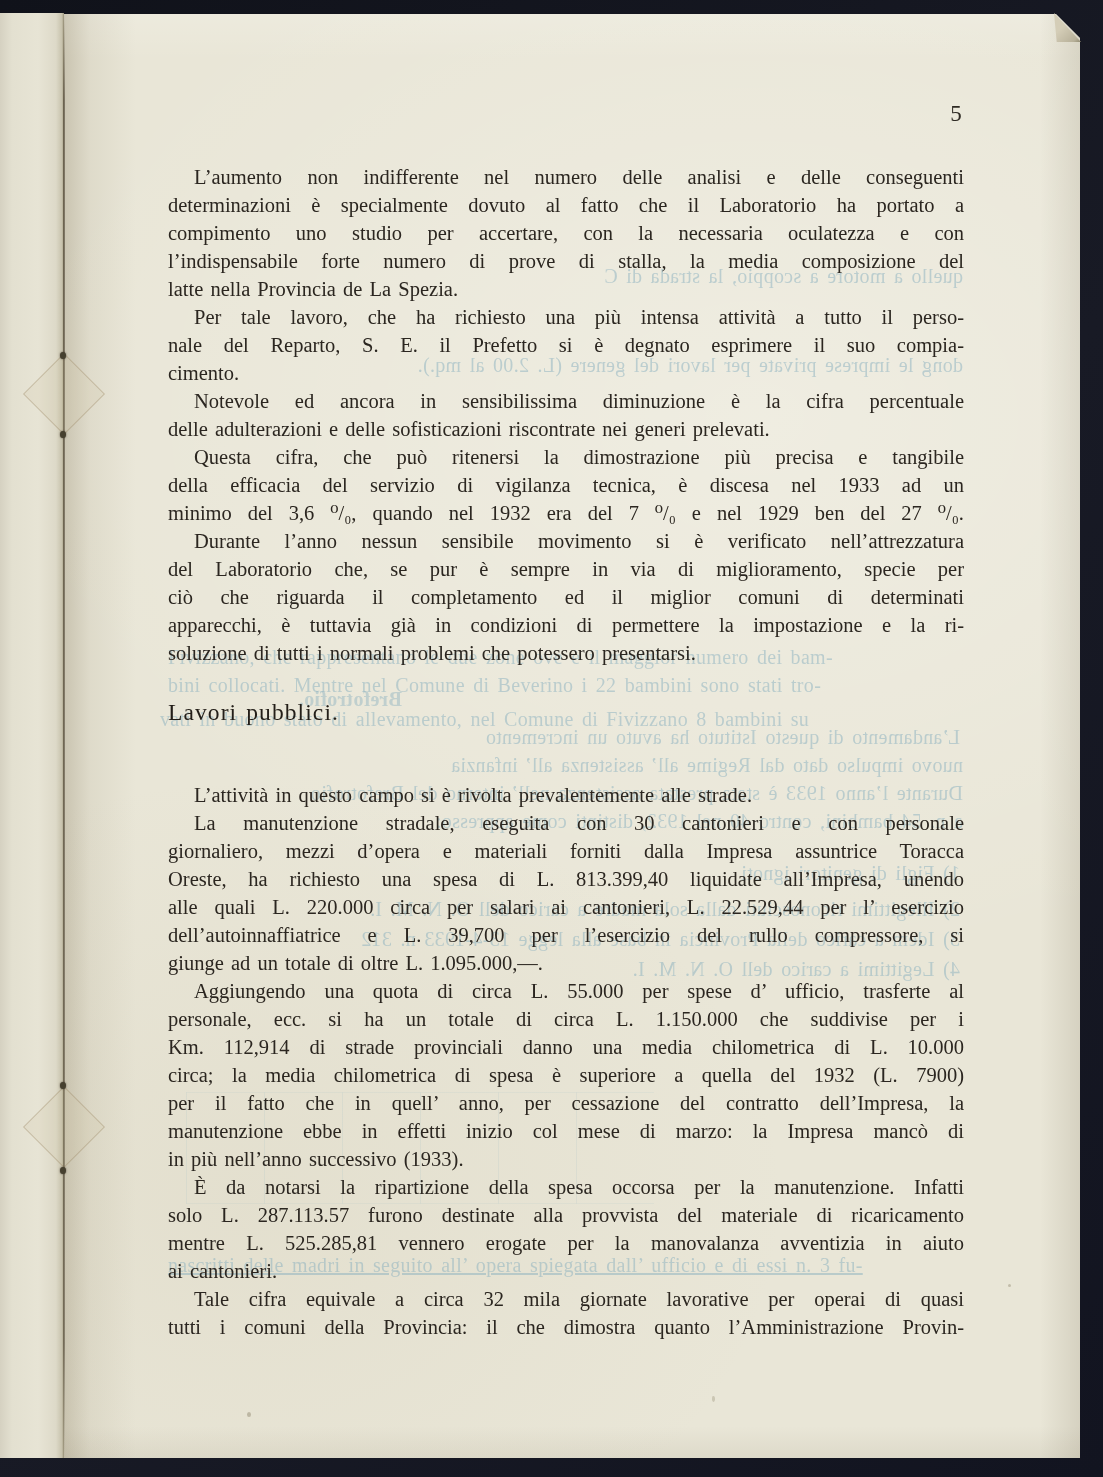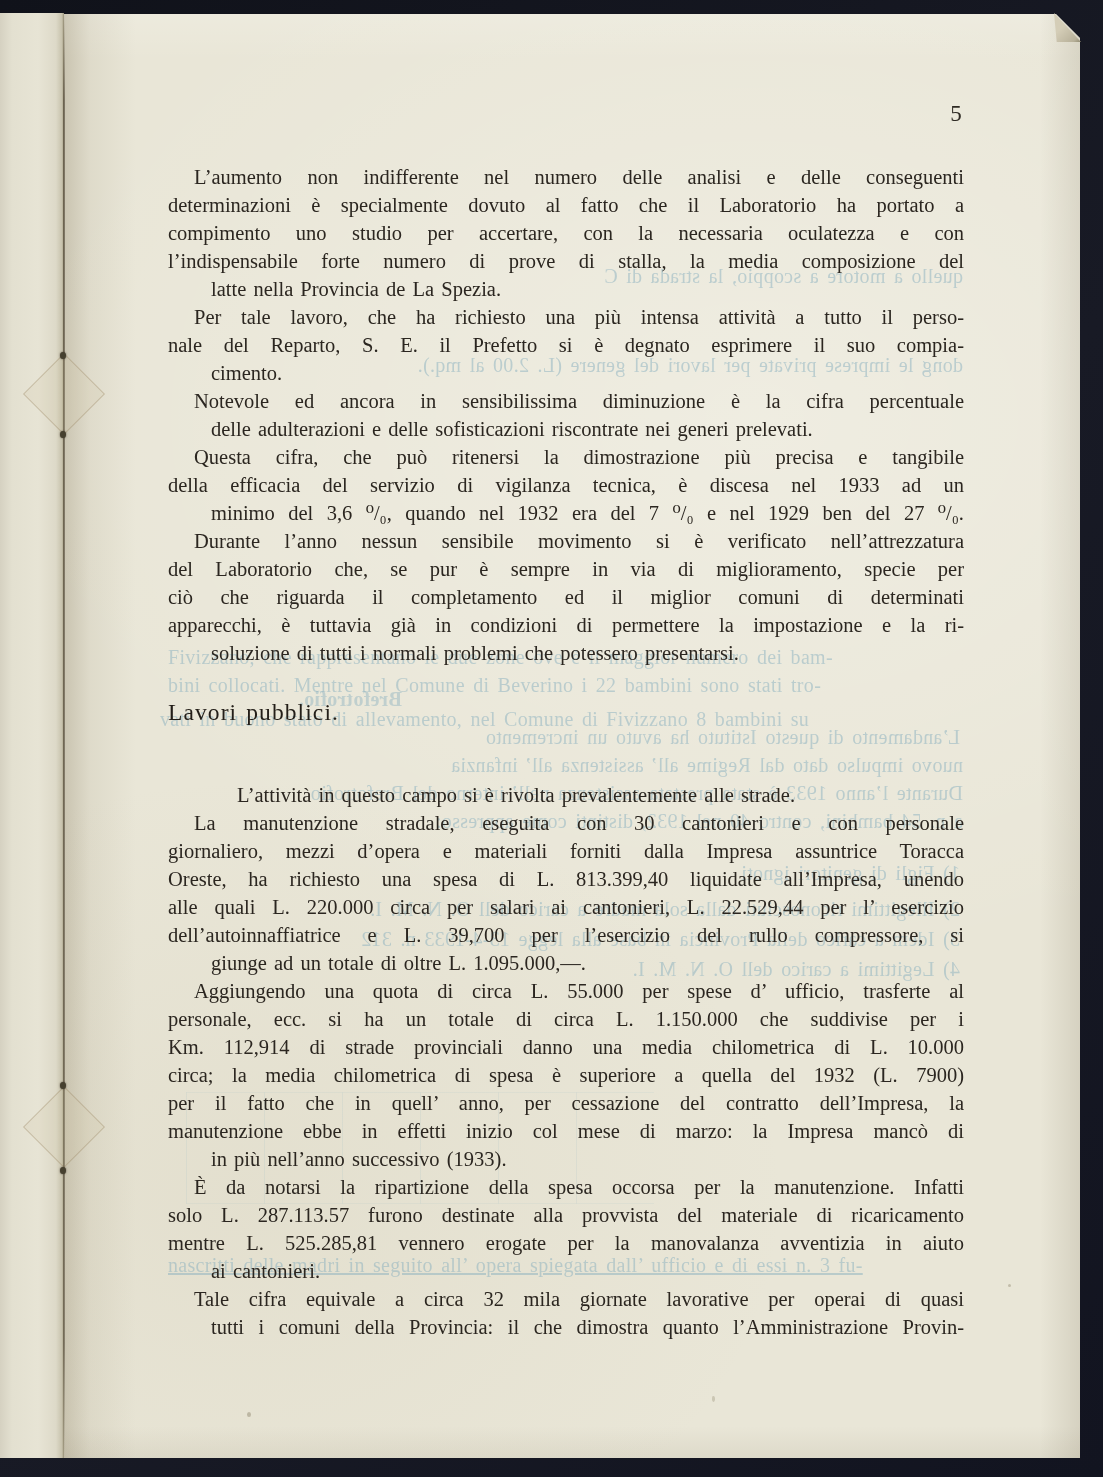--- a/index.html
+++ b/index.html
@@ -53,21 +53,21 @@
     background:
       repeating-linear-gradient(90deg, rgba(134,174,190,.55) 0 1px, transparent 1px 78px),
       linear-gradient(rgba(134,174,190,.45),rgba(134,174,190,.45)) top/100% 1px no-repeat,
       linear-gradient(rgba(134,174,190,.45),rgba(134,174,190,.45)) bottom/100% 1px no-repeat;}
 
   
   .text-block{position:absolute;left:168px;top:163px;width:796px;
     font-size:20.5px;line-height:28px;color:#2b2620;word-spacing:2px;}
   .line{text-align:justify;text-align-last:justify;min-height:28px;}
   .line.first{text-indent:26px;}
-  .para .line.last{text-align-last:left;margin-left:43px;}
+  .para .line.last{text-align-last:left;}
   .para.fill-last .line.last{text-align-last:justify;}
   .section-heading{font-weight:normal;font-size:23.5px;line-height:30px;
     letter-spacing:1.1px;color:#231e18;margin:30px 0 54px 0;}
 
   .speck{position:absolute;border-radius:50%;background:#948c73;}
 </style>
 </head>
 <body>
 
 <div class="photo">

